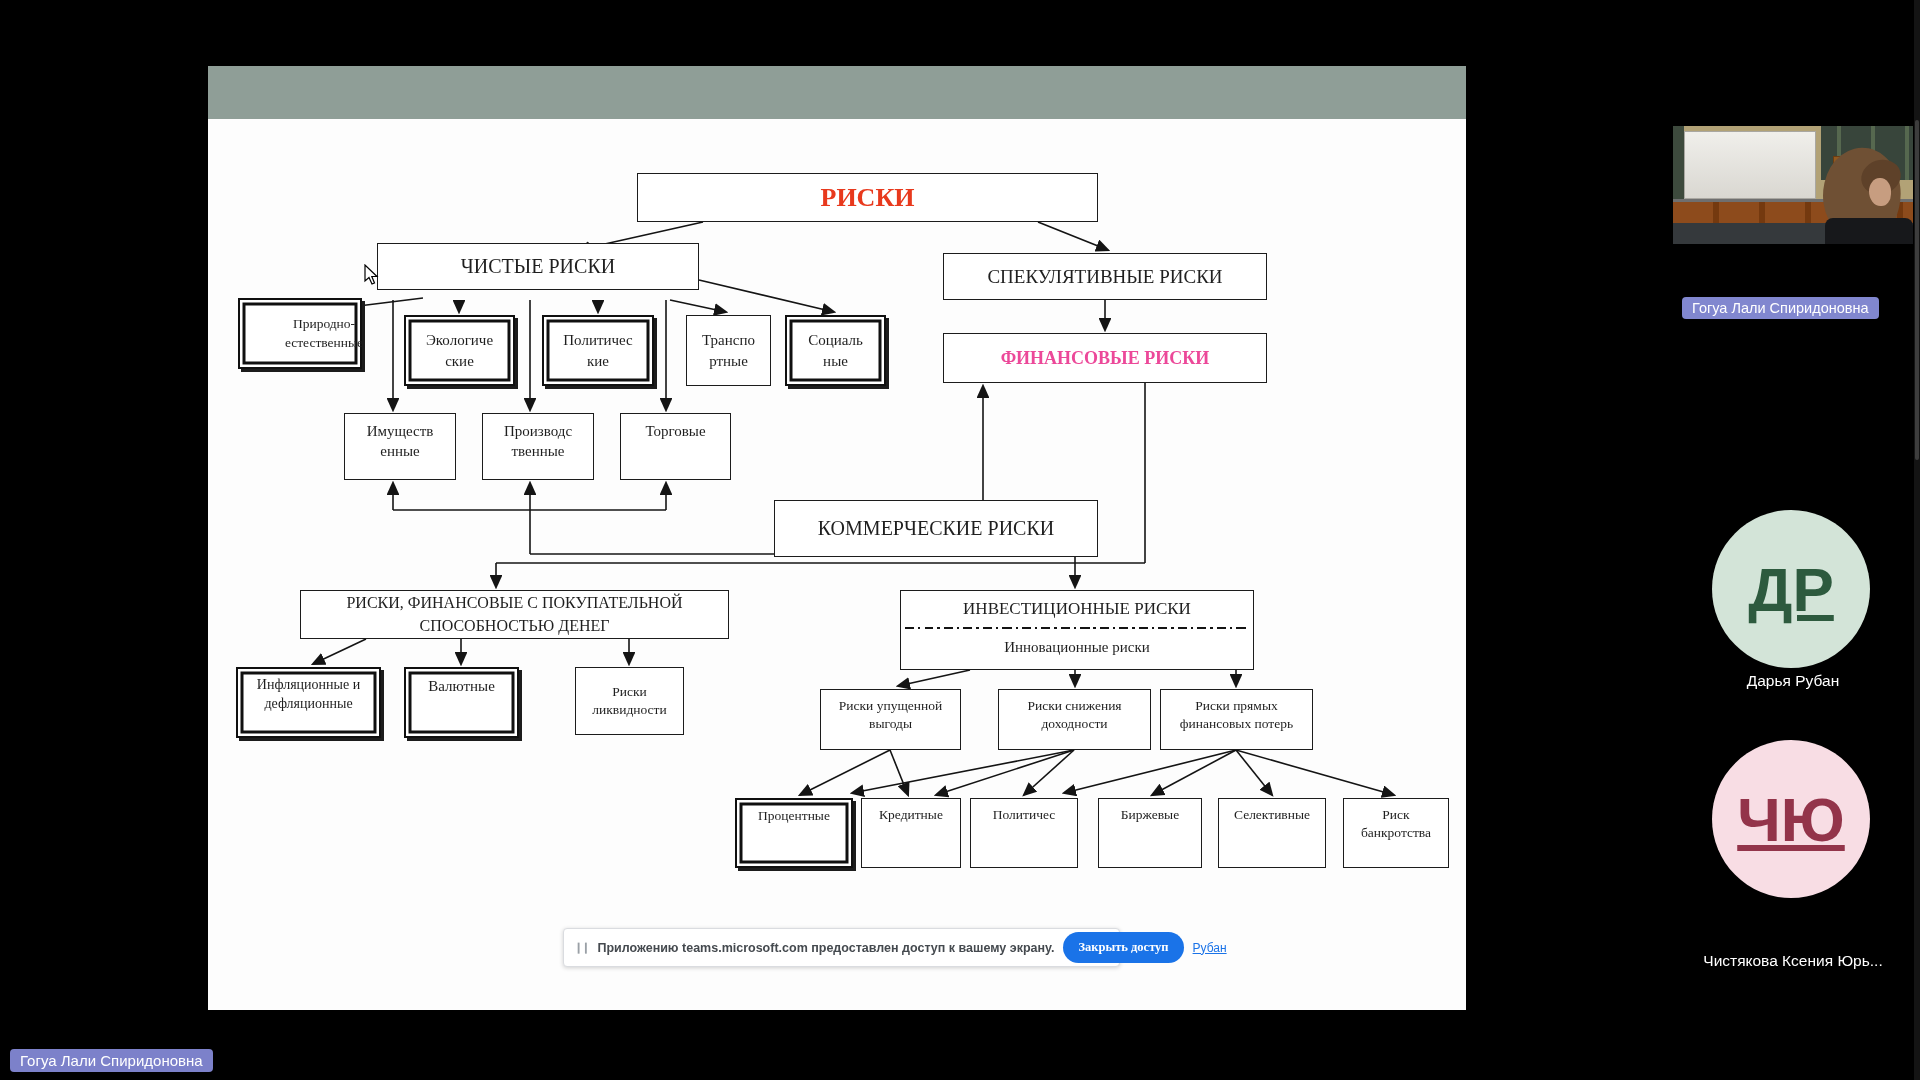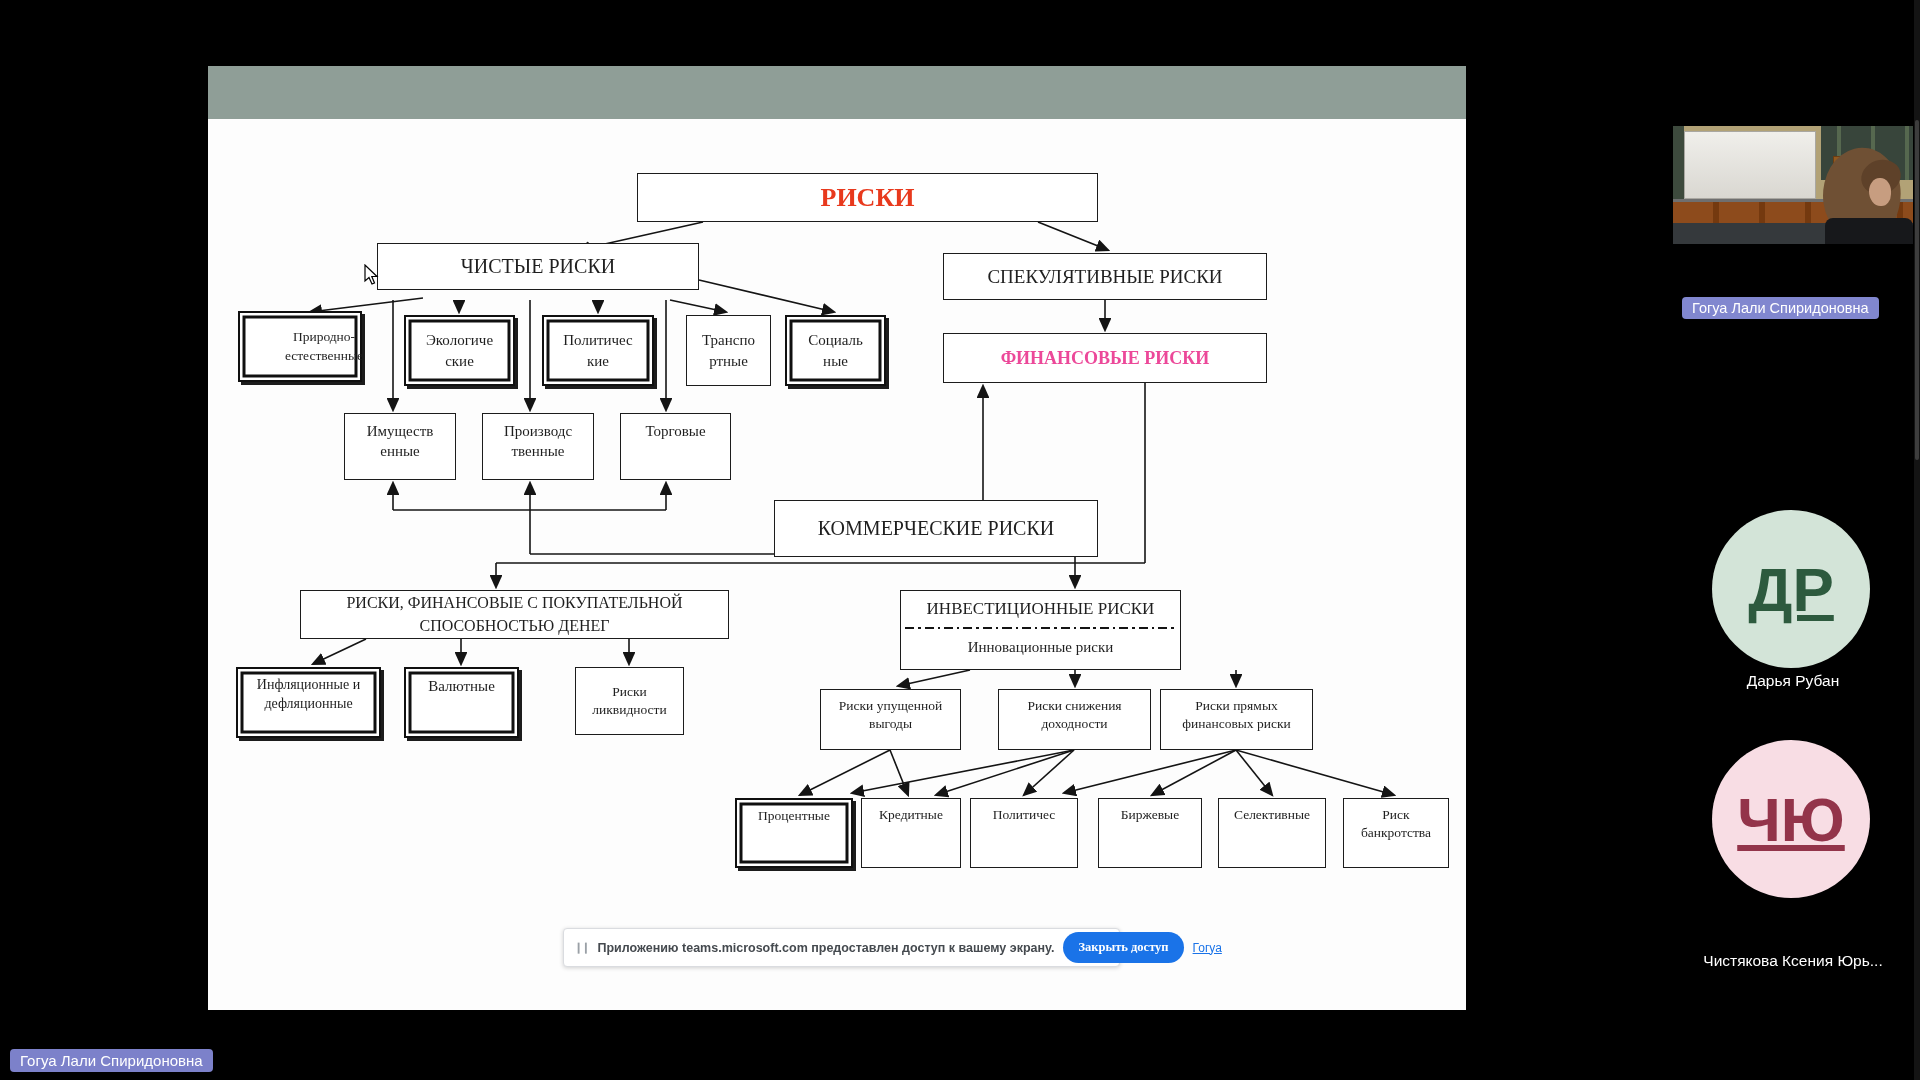--- a/index.html
+++ b/index.html
@@ -111,21 +111,21 @@
         <line x1="1028" y1="684" x2="944" y2="729" marker-end="url(#ah)"></line>
         <line x1="1028" y1="684" x2="1064" y2="729" marker-end="url(#ah)"></line>
         <line x1="1028" y1="684" x2="1186" y2="729" marker-end="url(#ah)"></line>
       </g>
     </svg>
 
     <div class="nd big" style="left:429px;top:107px;width:461px;height:49px;font-size:26px;font-weight:bold;color:#e8391d;">РИСКИ</div>
     <div class="nd big" style="left:169px;top:177px;width:322px;height:47px;">ЧИСТЫЕ РИСКИ</div>
     <div class="nd big" style="left:735px;top:187px;width:324px;height:47px;font-size:19px;">СПЕКУЛЯТИВНЫЕ РИСКИ</div>
 
-    <div class="nd dbl" style="left:30px;top:245px;width:124px;height:71px;font-size:13.5px;padding-left:48px;">Природно-
+    <div class="nd dbl" style="left:30px;top:232px;width:124px;height:71px;font-size:13.5px;padding-left:48px;">Природно-
 естественные</div>
     <div class="nd dbl sm" style="left:196px;top:249px;width:111px;height:71px;">Экологиче
 ские</div>
     <div class="nd dbl sm" style="left:334px;top:249px;width:112px;height:71px;">Политичес
 кие</div>
     <div class="nd sm" style="left:478px;top:249px;width:85px;height:71px;">Транспо
 ртные</div>
     <div class="nd dbl sm" style="left:577px;top:249px;width:101px;height:71px;">Социаль
 ные</div>
 
@@ -134,57 +134,57 @@
     <div class="nd sm topal" style="left:274px;top:347px;width:112px;height:67px;">Производс
 твенные</div>
     <div class="nd sm topal" style="left:412px;top:347px;width:111px;height:67px;">Торговые</div>
 
     <div class="nd big" style="left:566px;top:434px;width:324px;height:57px;">КОММЕРЧЕСКИЕ РИСКИ</div>
     <div class="nd big" style="left:735px;top:267px;width:324px;height:50px;font-size:18px;font-weight:bold;color:#ec4899;">ФИНАНСОВЫЕ РИСКИ</div>
 
     <div class="nd" style="left:92px;top:524px;width:429px;height:49px;font-size:16px;line-height:1.4;">РИСКИ, ФИНАНСОВЫЕ С ПОКУПАТЕЛЬНОЙ
 СПОСОБНОСТЬЮ ДЕНЕГ</div>
 
-    <div class="nd" style="left:692px;top:524px;width:281px;height:80px;">
+    <div class="nd" style="left:692px;top:524px;width:354px;height:80px;">
       <span style="position:absolute;top:7px;left:0;width:100%;font-size:17px;">ИНВЕСТИЦИОННЫЕ РИСКИ</span>
       <span style="position:absolute;top:36px;left:4px;right:4px;height:2px;
             background:repeating-linear-gradient(90deg,#141414 0 9px,transparent 9px 13px,#141414 13px 15.5px,transparent 15.5px 19.5px);"></span>
       <span style="position:absolute;top:46px;left:0;width:100%;font-size:15px;">Инновационные риски</span>
     </div>
 
     <div class="nd dbl topal" style="left:28px;top:601px;width:145px;height:71px;font-size:14px;">Инфляционные и
 дефляционные</div>
     <div class="nd dbl topal sm" style="left:196px;top:601px;width:115px;height:71px;">Валютные</div>
     <div class="nd xs" style="left:367px;top:601px;width:109px;height:68px;">Риски
 ликвидности</div>
 
     <div class="nd xs topal" style="left:612px;top:623px;width:141px;height:61px;">Риски упущенной
 выгоды</div>
     <div class="nd xs topal" style="left:790px;top:623px;width:153px;height:61px;">Риски снижения
 доходности</div>
     <div class="nd xs topal" style="left:952px;top:623px;width:153px;height:61px;">Риски прямых
-финансовых риски</div>
+финансовых потерь</div>
 
     <div class="nd dbl xs topal" style="left:527px;top:732px;width:118px;height:70px;">Процентные</div>
     <div class="nd xs topal" style="left:653px;top:732px;width:100px;height:70px;">Кредитные</div>
     <div class="nd xs topal" style="left:762px;top:732px;width:108px;height:70px;">Политичес</div>
     <div class="nd xs topal" style="left:890px;top:732px;width:104px;height:70px;">Биржевые</div>
     <div class="nd xs topal" style="left:1010px;top:732px;width:108px;height:70px;">Селективные</div>
     <div class="nd xs topal" style="left:1135px;top:732px;width:106px;height:70px;">Риск
 банкротства</div>
 
     <svg style="position:absolute;left:156px;top:198px;" width="16" height="22" viewBox="0 0 16 22">
       <polygon points="1,1 1,17 5,13.5 8,20 10.5,19 7.8,12.5 13,12.5" fill="#fff" stroke="#000" stroke-width="1.2"></polygon>
     </svg>
 
     <div id="notif">
       <span class="grip">❙❙</span>
       <span class="msg">Приложению teams.microsoft.com предоставлен доступ к вашему экрану.</span>
       <button>Закрыть доступ</button>
-      <a href="#">Гогуа</a>
+      <a href="#">Рубан</a>
     </div>
   </div>
 
   <div id="vtile">
     <div class="wall"></div>
     <div class="green-l"></div>
     <div class="wboard"></div>
     <div class="green-r"></div>
     <div class="rail"></div>
     <div class="wood"></div>

